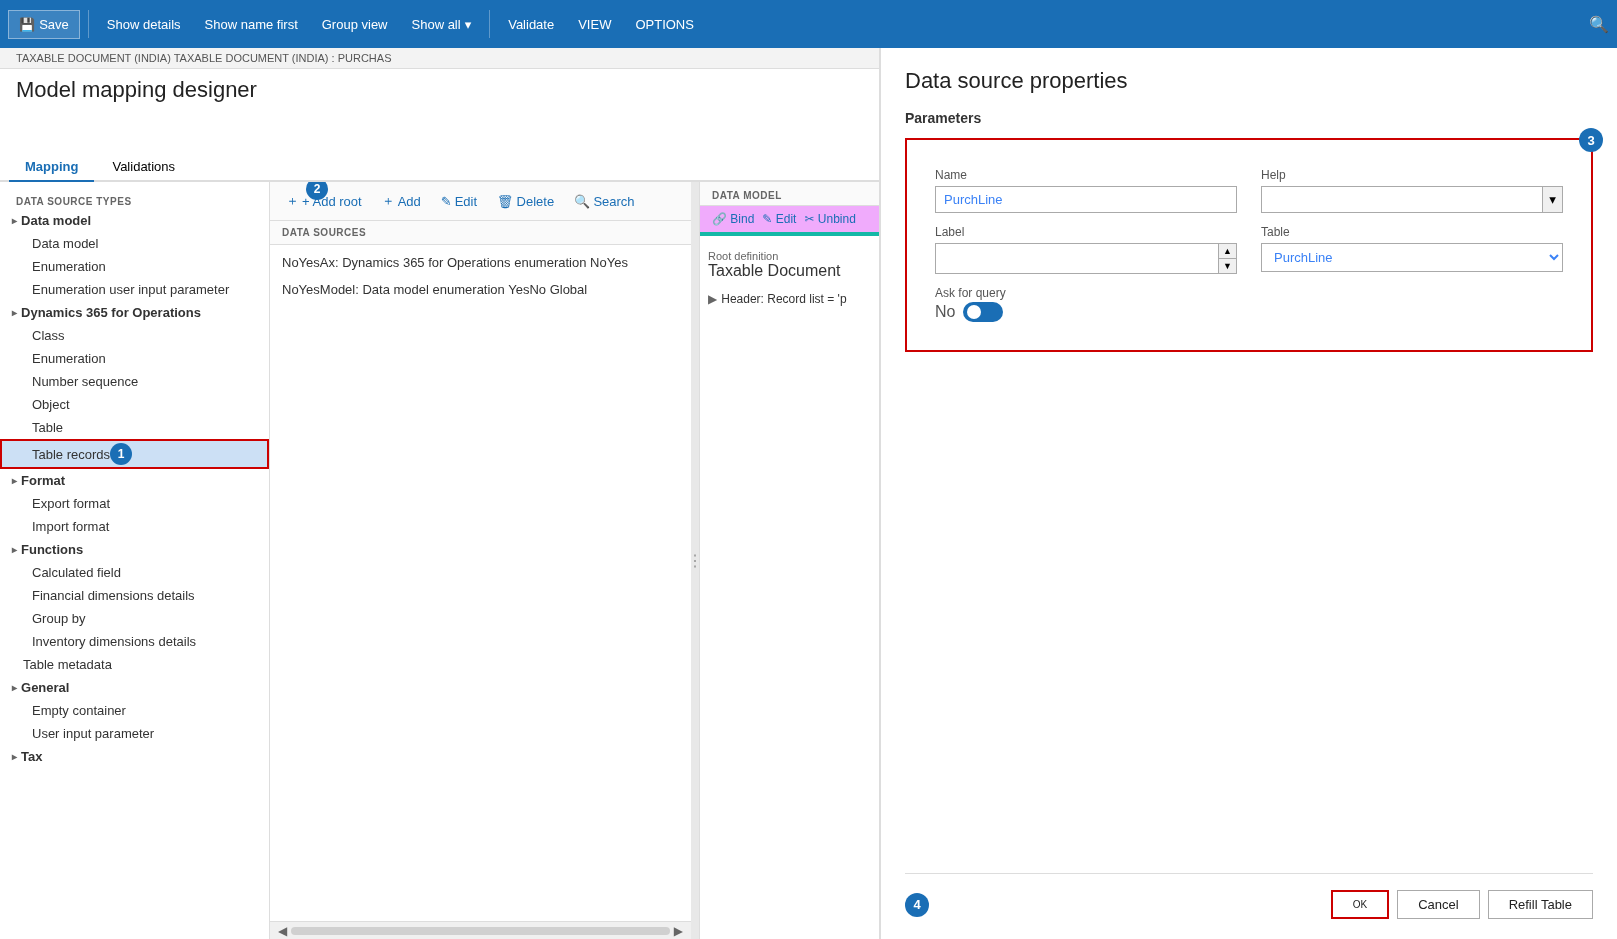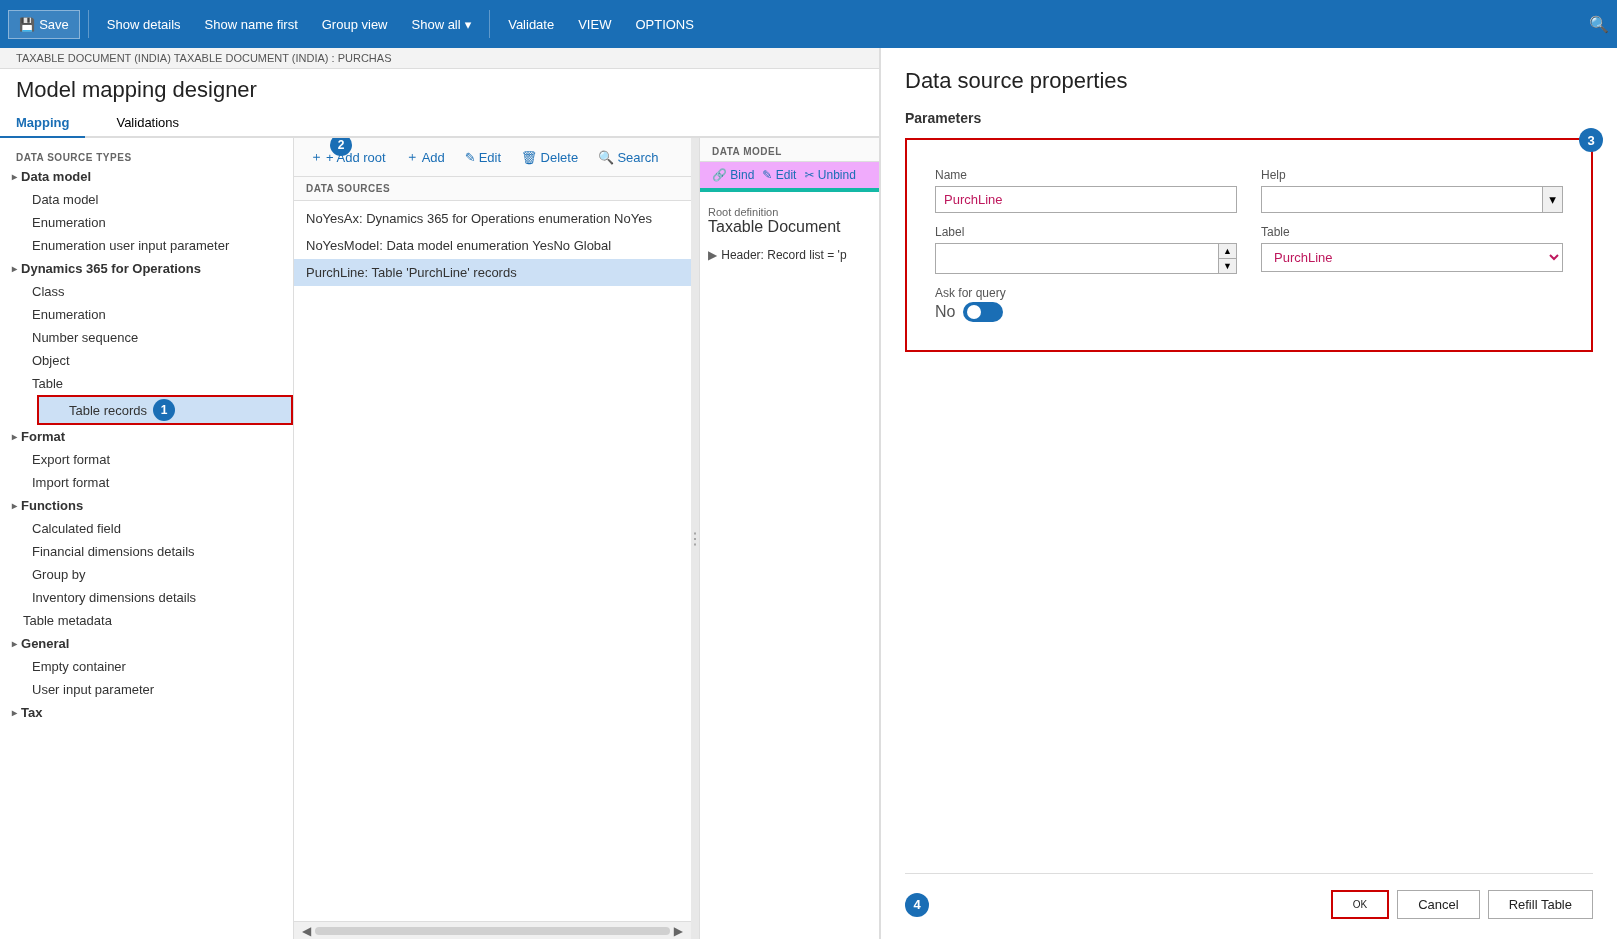--- a/index.html
+++ b/index.html
@@ -65,22 +65,23 @@
       padding: 8px 16px 4px;
       font-size: 22px;
       font-weight: 300;
       color: #222;
     }
 
     
     .tabs {
       display: flex;
       border-bottom: 2px solid #ddd;
-      padding: 0 0;
-      gap: 15px;
+      padding: 0 9px;
+      gap: 2px;
+      margin-top: 44px;
     }
     .tab {
       padding: 8px 16px 6px;
       font-size: 13px;
       cursor: pointer;
       border-bottom: 2px solid transparent;
       margin-bottom: -2px;
     }
     .tab.active {
       border-bottom: 2px solid #1a6eb5;
@@ -90,21 +91,21 @@
 
     
     .content-area {
       display: flex;
       flex: 1;
       overflow: hidden;
     }
 
     
     .datasource-types {
-      width: 294px;
+      width: 270px;
       border-right: 1px solid #ddd;
       overflow-y: auto;
       padding: 8px 0;
       flex-shrink: 0;
     }
     .ds-section-header {
       font-size: 10px;
       font-weight: 700;
       color: #666;
       padding: 6px 16px 2px;
@@ -285,21 +286,21 @@
       font-size: 12px;
       color: #555;
       margin-bottom: 4px;
     }
     .form-field input,
     .form-field select {
       width: 100%;
       padding: 5px 8px;
       border: 1px solid #aaa;
       font-size: 13px;
-      color: #be185d;
+      color: #3b82f6;
       background: #fff;
     }
     .form-field .spinner-input {
       display: flex;
     }
     .form-field .spinner-input input {
       flex: 1;
     }
     .form-field .spinner-input .spinner-btns {
       display: flex;
@@ -485,21 +486,21 @@
           </div>
         <div class="ds-item" style="padding-left:32px">
             <span>Number sequence</span>
           </div>
         <div class="ds-item" style="padding-left:32px">
             <span>Object</span>
           </div>
         <div class="ds-item" style="padding-left:32px">
             <span>Table</span>
           </div>
-        <div class="ds-item selected selected-outline" style="padding-left:32px; display:flex; align-items:center; gap:6px;margin-left:37px;">
+        <div class="ds-item selected selected-outline" style="padding-left:32px; display:flex; align-items:center; ">
           <span>Table records</span>
           <span class="badge-circle">1</span>
         </div>
 
         <div class="ds-item parent">
           <span class="expand-icon">▸</span>
           <span>Format</span>
         </div>
         <div class="ds-item" style="padding-left:32px">
             <span>Export format</span>
@@ -574,23 +575,20 @@
         <div class="ds-section-header" style="padding:6px 12px; background:#fafafa; border-bottom:1px solid #ddd;">
           <span>DATA SOURCES</span>
         </div>
         <div class="ds-list">
           <div class="ds-list-item">
             <span>NoYesAx: Dynamics 365 for Operations enumeration NoYes</span>
           </div>
           <div class="ds-list-item">
             <span>NoYesModel: Data model enumeration YesNo Global</span>
           </div>
-          <div class="ds-list-item selected">
-            <span>PurchLine: Table 'PurchLine' records</span>
-          </div>
         </div>
         <div class="h-scrollbar">
           <span class="scroll-arrow">◀</span>
           <div class="h-scrollbar-track"></div>
           <span class="scroll-arrow">▶</span>
         </div>
       </div>
 
       <div class="col-divider">
         <span>⋮</span>

